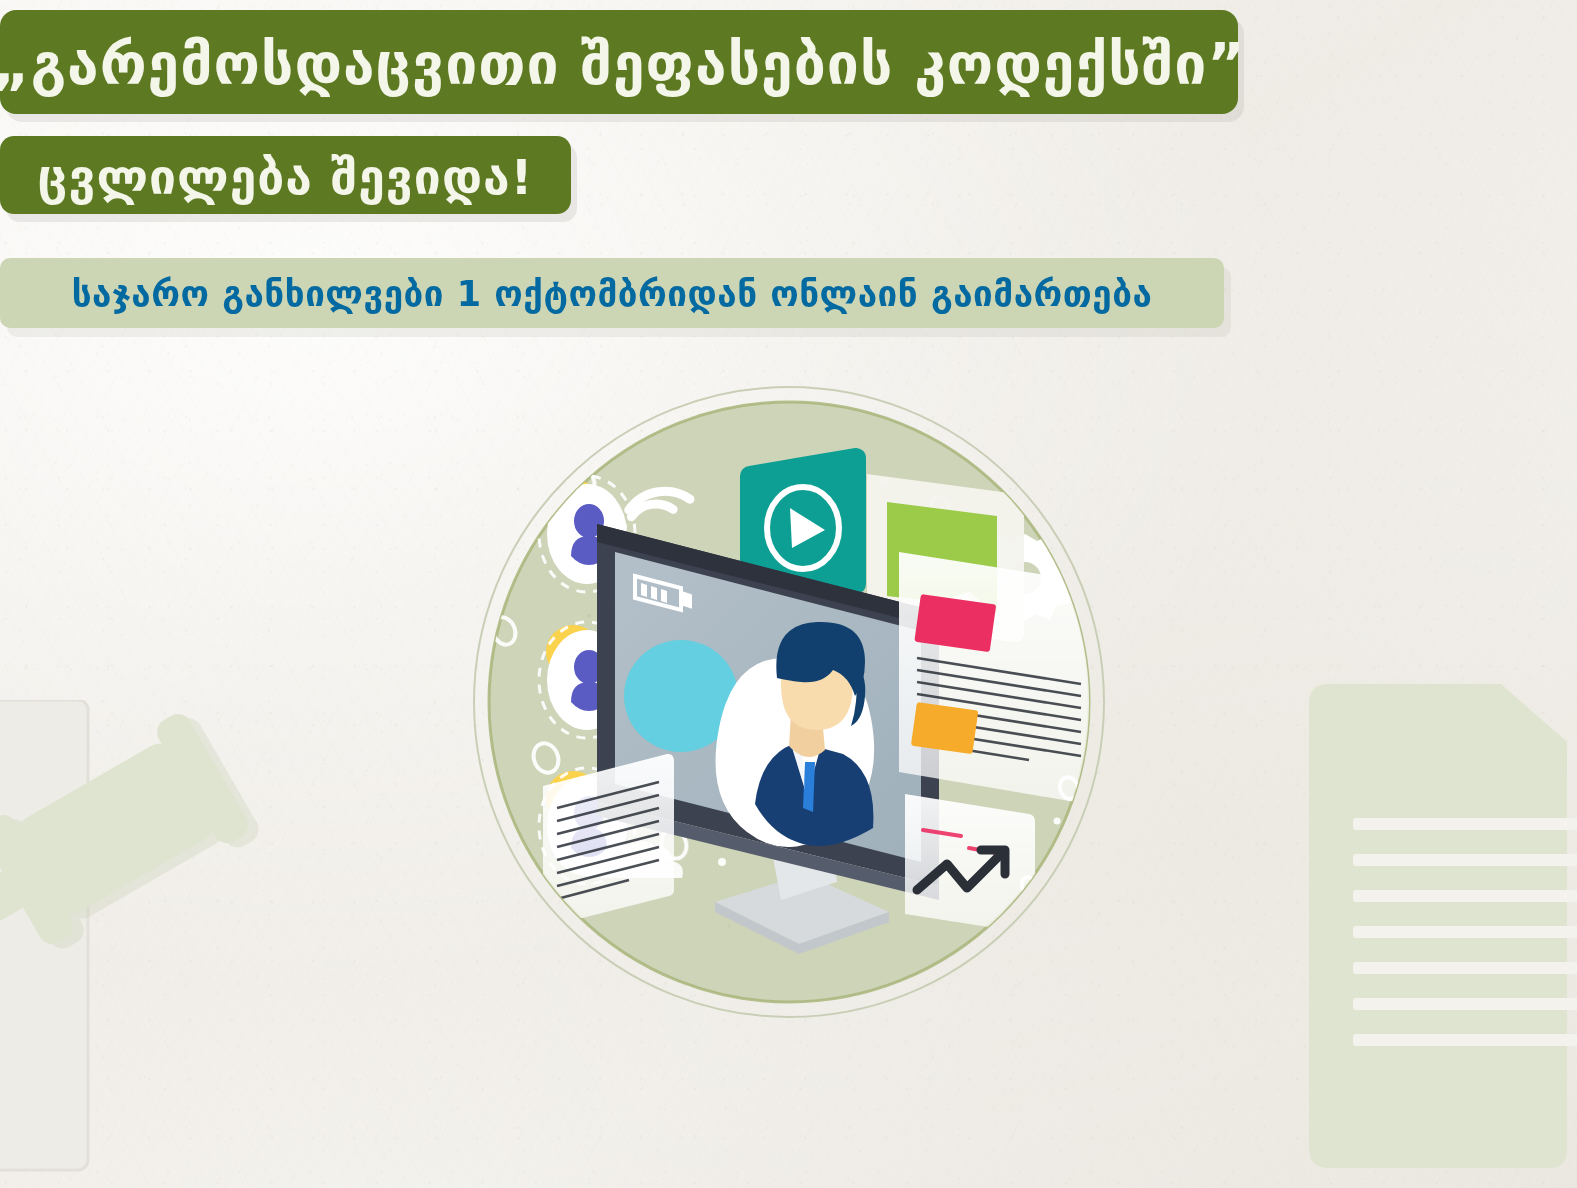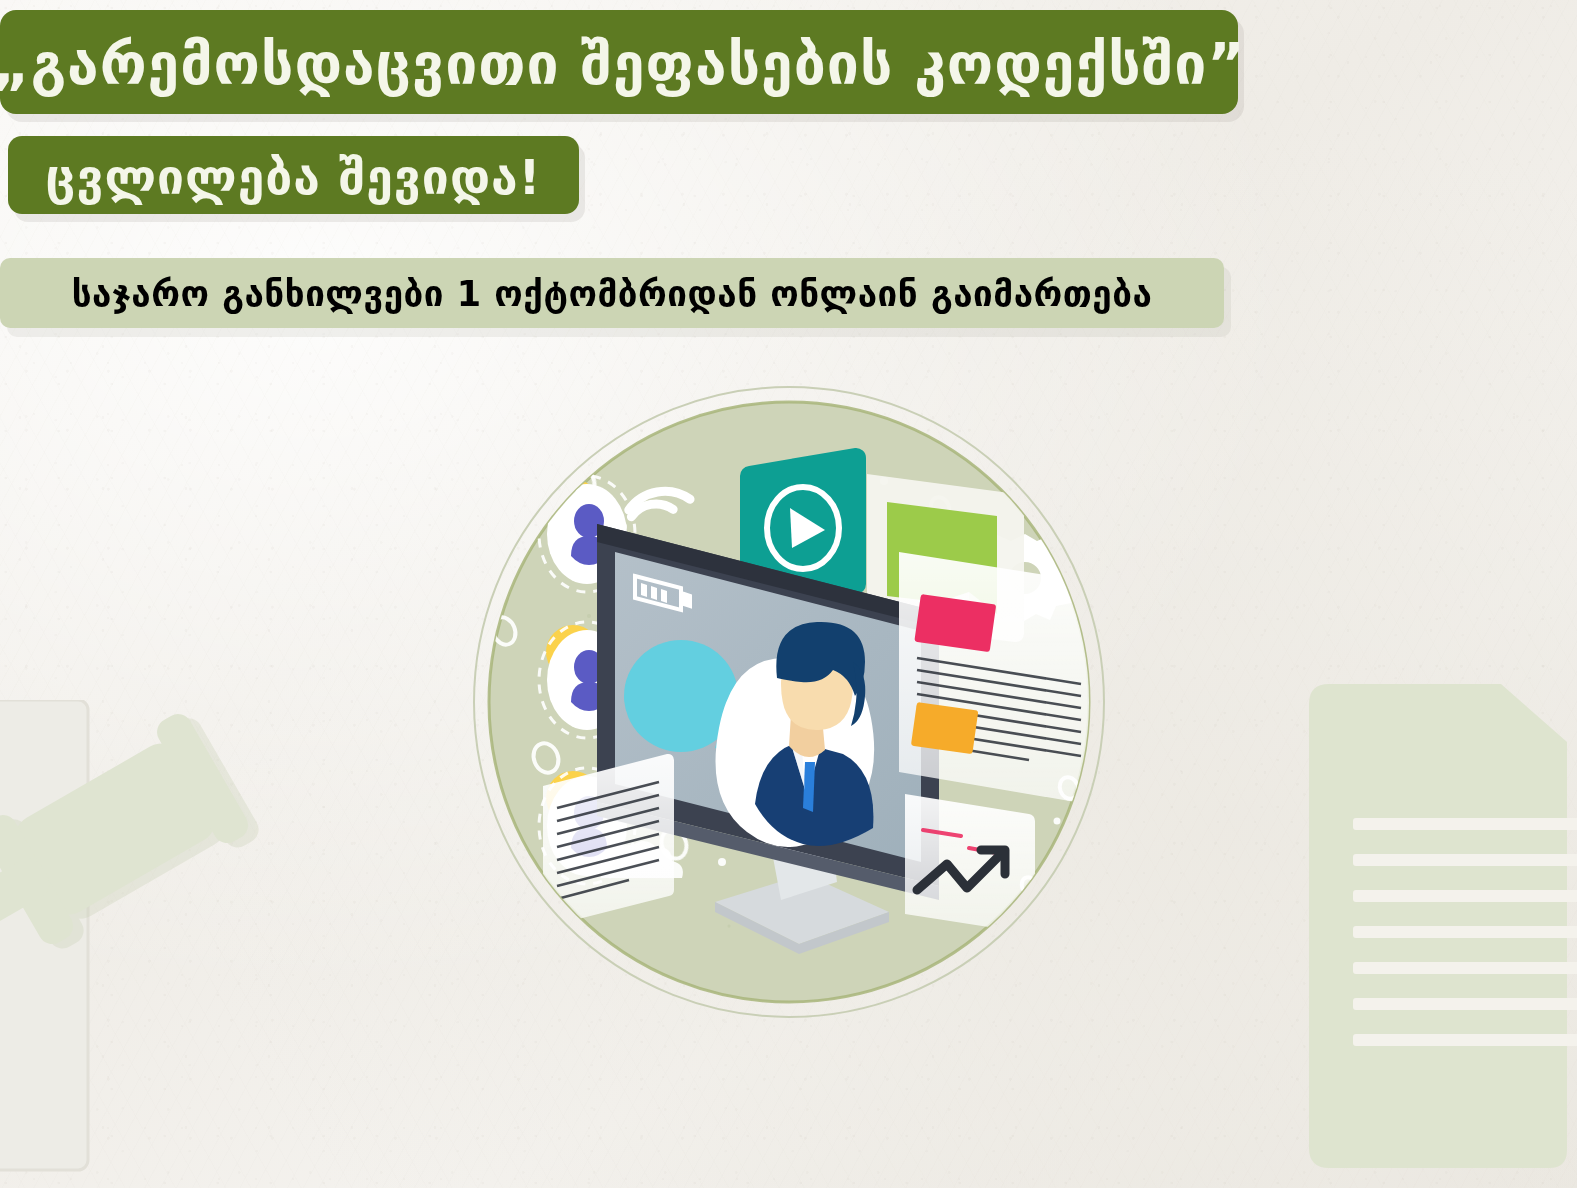--- a/index.html
+++ b/index.html
@@ -89,21 +89,20 @@
   .banner-sub {
     top: 136px;
     z-index: 5;
   }
   .banner-sub .banner {
     width: 571px;
     height: 78px;
     background: #5d7a22;
     border-radius: 14px;
     box-shadow: 6px 8px 0 rgba(120,118,105,.13);
-    margin-left: 8px;
   }
   .banner-sub .btext {
     color: #f4f6e9;
     font-size: 48px;
     font-weight: 700;
     letter-spacing: 1px;
     line-height: 1;
     transform: translateY(2px);
   }
 
@@ -112,21 +111,21 @@
     z-index: 5;
   }
   .banner-info .banner {
     width: 1224px;
     height: 70px;
     background: #ccd5b4;
     border-radius: 10px;
     box-shadow: 7px 9px 0 rgba(150,148,135,.12);
   }
   .banner-info .btext {
-    color: #000000;
+    color: #0369a1;
     font-size: 35px;
     font-weight: 700;
     letter-spacing: .5px;
     line-height: 1;
     transform: translateY(1px);
   }
 
   
   .wm { position: absolute; pointer-events: none; }
   .wm-gavel { left: -24px; top: 708px; width: 330px; height: 330px; }

